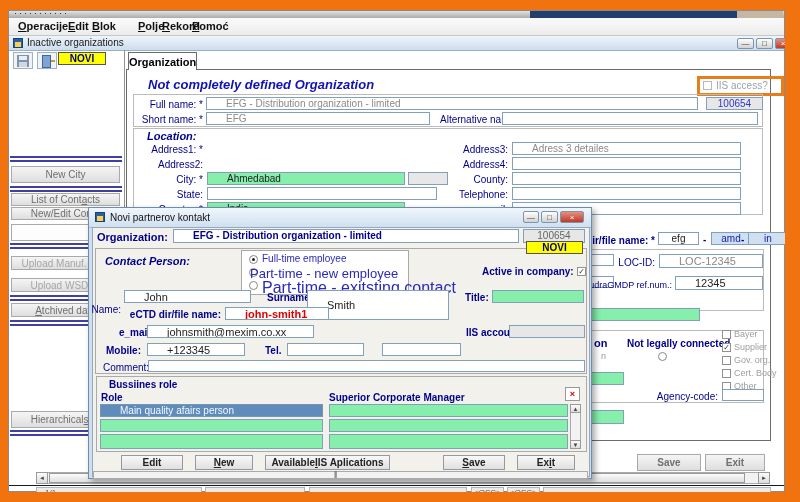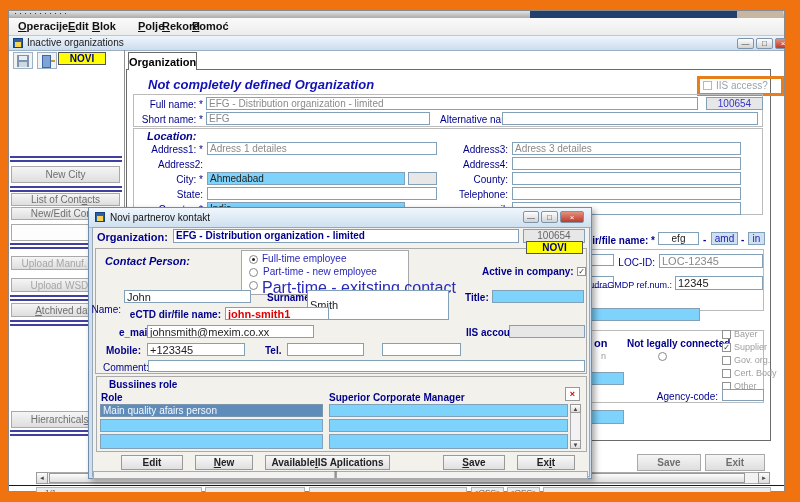--- a/index.html
+++ b/index.html
@@ -2,23 +2,23 @@
 <html><head>
 <meta charset="utf-8">
 <style>
   html,body{margin:0;padding:0}
   .root{position:relative;width:800px;height:502px;background:#f1730f;font-family:"Liberation Sans",sans-serif;overflow:hidden}
   .a{position:absolute;box-sizing:border-box}
   .lbl{position:absolute;color:#00008c;font-size:10px;white-space:nowrap;line-height:12px;box-sizing:border-box}
   .r{text-align:right}
   .b{font-weight:bold}
   .it{font-style:italic}
-  .tf{position:absolute;background:#fff;border:1px solid #82a0b8;font-size:10px;color:#222;line-height:10px;padding:0 2px;white-space:nowrap;overflow:hidden;box-sizing:border-box;display:flex;align-items:center}
+  .tf{position:absolute;background:#fff;border:1px solid #82a0b8;font-size:10px;color:#222;line-height:10px;padding:0 19px;white-space:nowrap;overflow:hidden;box-sizing:border-box;display:flex;align-items:center}
   .gray{color:#8a8a8a}
-  .cyan{background:#7dd3fc}
+  .cyan{background:#86efac}
   .dis{background:#e7e7e7}
   .ctr{justify-content:center}
   .sbtn{position:absolute;background:linear-gradient(#f5f5f5,#dedede);border:1px solid #a9a9a9;color:#6f6f6f;font-size:10px;display:flex;align-items:center;justify-content:center;white-space:nowrap;overflow:hidden;box-sizing:border-box}
   .navln{position:absolute;height:6px;border-top:2px solid #4040a0;border-bottom:2px solid #4040a0;box-sizing:border-box}
   .fs{position:absolute;border:1px solid #bbb;box-sizing:border-box}
   .cbx{position:absolute;width:9px;height:9px;background:#fff;border:1px solid #919191;font-size:8px;line-height:7px;text-align:center;color:#333;box-sizing:border-box}
   .rad{position:absolute;width:9px;height:9px;border:1px solid #888;border-radius:50%;background:#fff;box-sizing:border-box}
   .rad.sel::after{content:"";position:absolute;left:2px;top:2px;width:3px;height:3px;border-radius:50%;background:#222}
   .wbtn{position:absolute;background:linear-gradient(#fefefe,#d2d2d2);border:1px solid #7e94a8;border-radius:2px;display:flex;align-items:center;justify-content:center;font-size:8px;color:#333;box-sizing:border-box}
   .redbtn{background:linear-gradient(#e2917e,#c0392b);color:#fff}
@@ -126,21 +126,20 @@
   <div class="tf gray" style="left:206px;top:97px;width:492px;height:13px">EFG - Distribution organization - limited</div>
   <div class="tf dis ctr" style="left:706px;top:97px;width:57px;height:13px;color:#3434c8">100654</div>
   <div class="lbl r" style="left:118px;top:114px;width:85px">Short name: *</div>
   <div class="tf gray" style="left:206px;top:112px;width:224px;height:13px">EFG</div>
   <div class="lbl" style="left:440px;top:114px">Alternative name</div>
   <div class="tf" style="left:502px;top:112px;width:256px;height:13px"></div>
 
   <div class="fs" style="left:133px;top:128px;width:630px;height:87px"></div>
   <div class="lbl b it" style="left:147px;top:130px;font-size:11px">Location:</div>
   <div class="lbl r" style="left:108px;top:144px;width:95px">Address1: *</div>
-  <div class="tf gray" style="left:207px;top:142px;width:230px;height:13px">Adress 1 detailes</div>
   <div class="lbl r" style="left:108px;top:159px;width:95px">Address2:</div>
   <div class="lbl r" style="left:108px;top:174px;width:95px">City: *</div>
   <div class="tf cyan" style="left:207px;top:172px;width:198px;height:13px">Ahmedabad</div>
   <div class="tf dis" style="left:408px;top:172px;width:29px;height:13px"></div>
   <div class="lbl r" style="left:108px;top:189px;width:95px">State:</div>
   <div class="tf" style="left:207px;top:187px;width:230px;height:13px"></div>
   <div class="lbl r" style="left:108px;top:204px;width:95px">Country: *</div>
   <div class="tf cyan" style="left:207px;top:202px;width:198px;height:13px">India</div>
   <div class="lbl r" style="left:440px;top:144px;width:68px">Address3:</div>
   <div class="tf gray" style="left:512px;top:142px;width:229px;height:13px">Adress 3 detailes</div>
@@ -230,21 +229,21 @@
     <div class="tf b" style="left:84px;top:21px;width:346px;height:14px;color:#00008c;font-weight:bold">EFG - Distribution organization - limited</div>
     <div class="tf dis ctr" style="left:434px;top:21px;width:62px;height:14px;color:#666">100654</div>
 
     <div class="fs" style="left:6px;top:40px;width:492px;height:126px;border-color:#aaa"></div>
     <div class="lbl b it" style="left:16px;top:47px;font-size:11px">Contact Person:</div>
 
     <div class="a" style="left:152px;top:42px;width:168px;height:45px;background:#fff;border:1px solid #a8a8a8"></div>
     <div class="rad sel" style="left:160px;top:47px"></div>
     <div class="a" style="left:173px;top:45px;font-size:10px;color:#2a2ab8">Full-time employee</div>
     <div class="rad" style="left:160px;top:60px"></div>
-    <div class="a" style="left:174px;top:58px;font-size:10px;color:#2a2ab8">Part-time - new employee</div>
+    <div class="a" style="left:161px;top:58px;font-size:13px;color:#2a2ab8">Part-time - new employee</div>
     <div class="rad" style="left:160px;top:73px"></div>
     <div class="a" style="left:173px;top:71px;font-size:16px;color:#2a2ab8">Part-time - exitsting contact</div>
 
     <div class="a" style="left:437px;top:33px;width:57px;height:13px;background:#ffff00;border:1px solid #555;color:#00008c;font-weight:bold;font-size:10px;text-align:center;line-height:12px">NOVI</div>
     <div class="lbl b" style="left:393px;top:58px">Active in company:</div>
     <div class="cbx" style="left:488px;top:59px"><span>✓</span></div>
 
     <div class="lbl r" style="left:0px;top:96px;width:32px">Name:</div>
     <div class="tf" style="left:35px;top:82px;width:127px;height:13px;font-size:11px">John</div>
     <div class="lbl b" style="left:178px;top:84px">Surname:</div>

